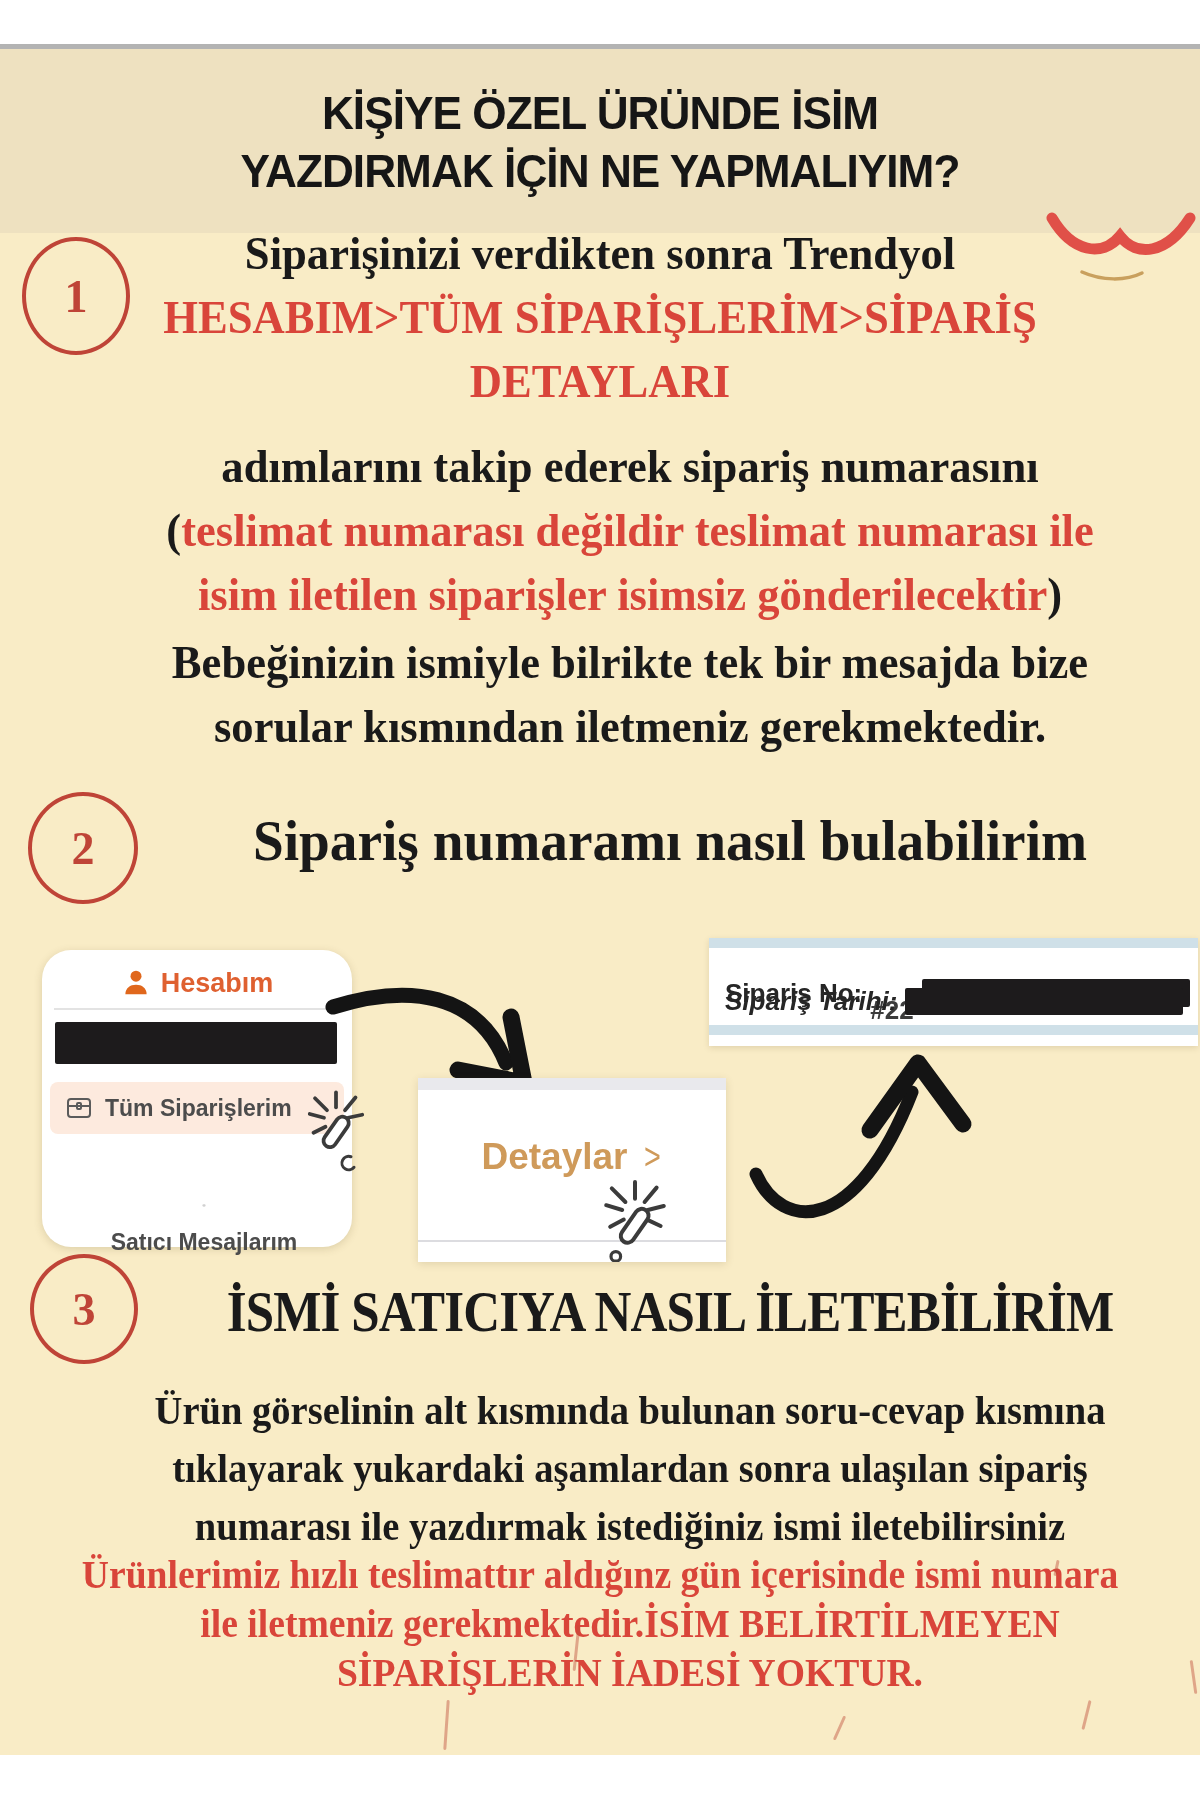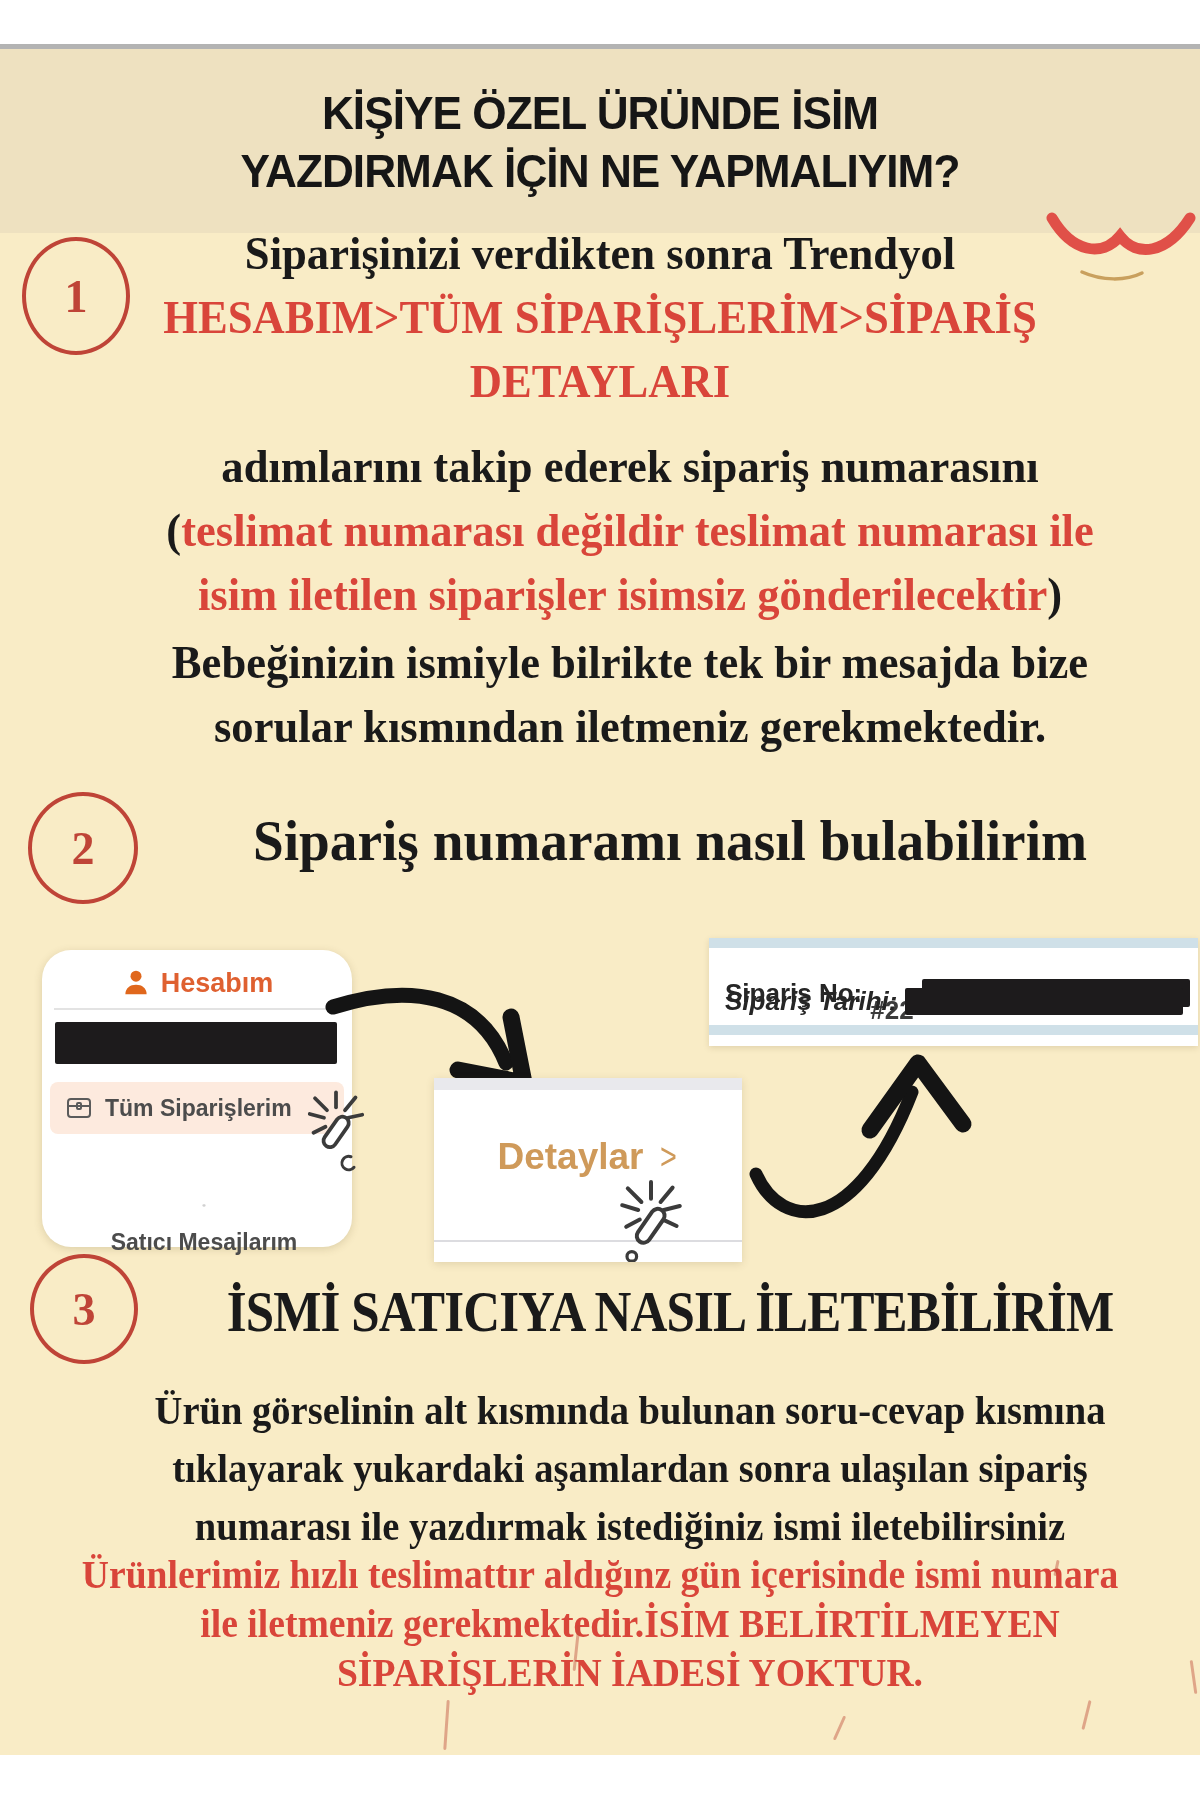--- a/index.html
+++ b/index.html
@@ -29,21 +29,21 @@
   .left-card{left:42px;top:950px;width:310px;height:297px;box-shadow:0 2px 8px rgba(90,70,30,.18);border-radius:29px;}
   .account-row{position:absolute;left:0;top:12px;width:100%;height:42px;display:flex;
         align-items:center;justify-content:center;gap:10px;
         font-family:"Liberation Sans","DejaVu Sans",sans-serif;font-size:27px;font-weight:700;color:#df6030;}
   .lc-divider{position:absolute;left:12px;top:58px;width:286px;height:0;border-top:2px solid #e3e3e3;}
   .redact{position:absolute;background:#1d1b1c;border-radius:2px;}
   .menu-row{position:absolute;left:8px;width:294px;height:52px;display:flex;align-items:center;gap:22px;
         font-family:"Liberation Sans","DejaVu Sans",sans-serif;font-size:23px;font-weight:700;color:#4c4c4c;
         border-radius:8px;padding-left:14px;box-sizing:border-box;}
   .menu-row.hl{background:#fdeade;gap:11px;}
-  .mid-card{left:434px;top:1078px;width:308px;height:184px;box-shadow:0 2px 8px rgba(90,70,30,.15);}
+  .mid-card{left:418px;top:1078px;width:308px;height:184px;box-shadow:0 2px 8px rgba(90,70,30,.15);}
   .mid-top-strip{position:absolute;left:0;top:0;width:100%;height:12px;background:#e9e9ed;}
   .mid-bottom-line{position:absolute;left:0;top:162px;width:100%;height:2px;background:#dcdce0;}
   .detaylar-row{position:absolute;left:0;top:58px;width:100%;display:flex;align-items:center;justify-content:center;gap:14px;
         font-family:"Liberation Sans","DejaVu Sans",sans-serif;font-size:37px;font-weight:700;color:#cf9a5a;}
   .detaylar-chev{font-weight:400;font-size:36px;transform:scaleX(0.8);}
   .right-card{left:709px;top:938px;width:489px;height:108px;box-shadow:0 2px 6px rgba(90,70,30,.15);}
   .rc-strip{position:absolute;left:0;width:100%;height:10px;background:#cfe0e8;}
   .rc-row{position:absolute;left:16px;display:flex;align-items:center;gap:8px;
         font-family:"Liberation Sans","DejaVu Sans",sans-serif;font-size:26px;font-weight:700;color:#262626;white-space:nowrap;}
   .rc-val{color:#3c3c3c;margin-top:35px;}

